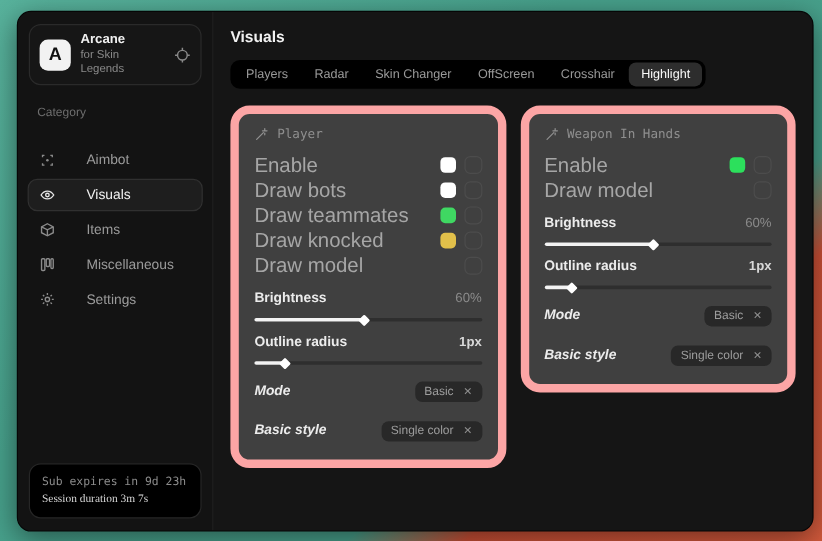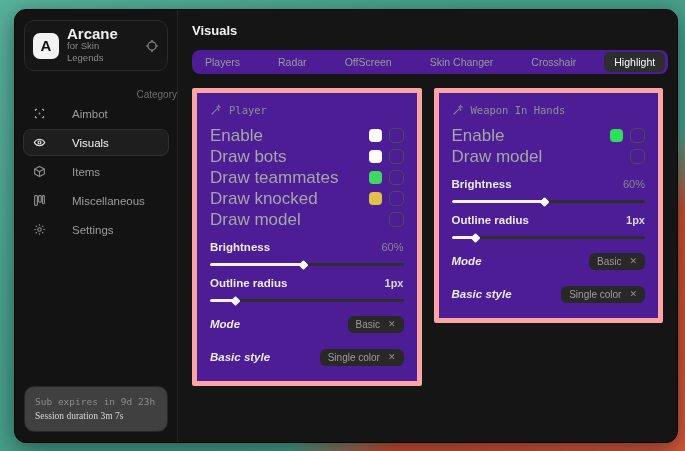--- a/index.html
+++ b/index.html
@@ -24,55 +24,55 @@
     margin:10px 9px 4px 9px; padding:6px 8px;
     border:1px solid #2a2a2a; border-radius:10px;
     display:flex; align-items:center; gap:8px; background:#161616;
   }
   .app-logo {
     width:26px; height:26px; border-radius:7px; background:#f2f2f2;
     color:#111; font-weight:bold; font-size:15px;
     display:flex; align-items:center; justify-content:center; flex:0 0 26px;
   }
   .app-meta { flex:1; min-width:0; }
-  .app-name { color:#f0f0f0; font-size:15px; font-weight:bold; line-height:13px; }
+  .app-name { color:#f0f0f0; font-size:11px; font-weight:bold; line-height:13px; }
   .app-sub { color:#8a8a8a; font-size:9.5px; line-height:12px; }
   .app-target { color:#8a8a8a; display:flex; }
-  .section-label { color:#6e6e6e; font-size:10px; margin:14px 0 0 16px;text-align:right; }
+  .section-label { color:#6e6e6e; font-size:10px; margin:14px 0 20px 16px; }
   .nav { display:flex; flex-direction:column; gap:2px; padding:0 8px; }
   .nav-item {
     display:flex; align-items:center; gap:26px; height:27px; padding:0 9px;
     border:1px solid transparent; border-radius:8px;
     color:#9b9b9b; font-size:11.5px; cursor:default;
   }
   .nav-item .ni { display:flex; color:#8b8b8b; }
   .nav-item.active { background:#1e1e1e; border-color:#303030; color:#f2f2f2; }
   .nav-item.active .ni { color:#e5e5e5; }
   .sidebar-footer {
     margin:auto 9px 10px 9px; padding:7px 10px;
-    border:1px solid #262626; border-radius:10px; background:#404040;
+    border:1px solid #262626; border-radius:10px; background:#000000;
   }
   .sf-line1 { font-family:"DejaVu Sans Mono", monospace; font-size:9.5px; color:#8c8c8c; line-height:15px; }
   .sf-line2 { font-family:Liberation Serif, serif; font-size:9.5px; color:#d6d6d6; line-height:15px; }
   
   .main { flex:1; padding:13px 14px 0 14px; background:#151515; overflow:hidden; }
   .page-title { color:#f2f2f2; font-size:13px; font-weight:bold; }
   .tabbar {
-    margin-top:12px; display:inline-flex; align-items:center; gap:18px;
-    background:#4c1d95; border-radius:8px; padding:2px 3px;
+    margin-top:12px; display:inline-flex; align-items:center; gap:2px;
+    background:#000000; border-radius:8px; padding:2px 3px;
   }
   .tab {
     padding:4px 10px; font-size:10.5px; color:#9a9a9a; border-radius:6px;
     white-space:nowrap; cursor:default;
   }
   .tab.active { background:#2d2d2d; color:#fafafa; }
   .panels { display:flex; gap:12px; margin-top:14px; align-items:flex-start; }
   .panel {
-    width:236px; background:#4c1d95; border:5px solid #fca5a5;
-    border-radius:2px; padding:11px 13px 13px 13px;
+    width:236px; background:#404040; border:7px solid #fca5a5;
+    border-radius:16px; padding:11px 13px 13px 13px;
   }
   .panel-head {
     display:flex; align-items:center; gap:7px; margin-bottom:9px;
     color:#8f8f8f; font-family:"DejaVu Sans Mono", monospace; font-size:10.5px;
   }
   .panel-head .pi { display:flex; color:#8f8f8f; }
   .row { display:flex; align-items:center; justify-content:space-between; height:21px; }
   .row-label { color:#a6a6a6; font-size:17px; }
   .row-right { display:flex; align-items:center; gap:7px; }
   .swatch { width:13px; height:13px; border-radius:4px; }
@@ -178,22 +178,22 @@
       <div class="sf-line2">Session duration 3m 7s</div>
     </div>
   </aside>
 
   <main class="main">
     <div class="page-title">Visuals</div>
 
     <div class="tabbar">
       <div class="tab">Players</div>
       <div class="tab">Radar</div>
+      <div class="tab">Skin Changer</div>
       <div class="tab">OffScreen</div>
-      <div class="tab">Skin Changer</div>
       <div class="tab">Crosshair</div>
       <div class="tab active">Highlight</div>
     </div>
 
     <div class="panels">
 
       <section class="panel">
         <div class="panel-head">
           <span class="pi">
             <svg width="12" height="12" viewBox="0 0 16 16" fill="none" stroke="currentColor" stroke-width="1.4">

